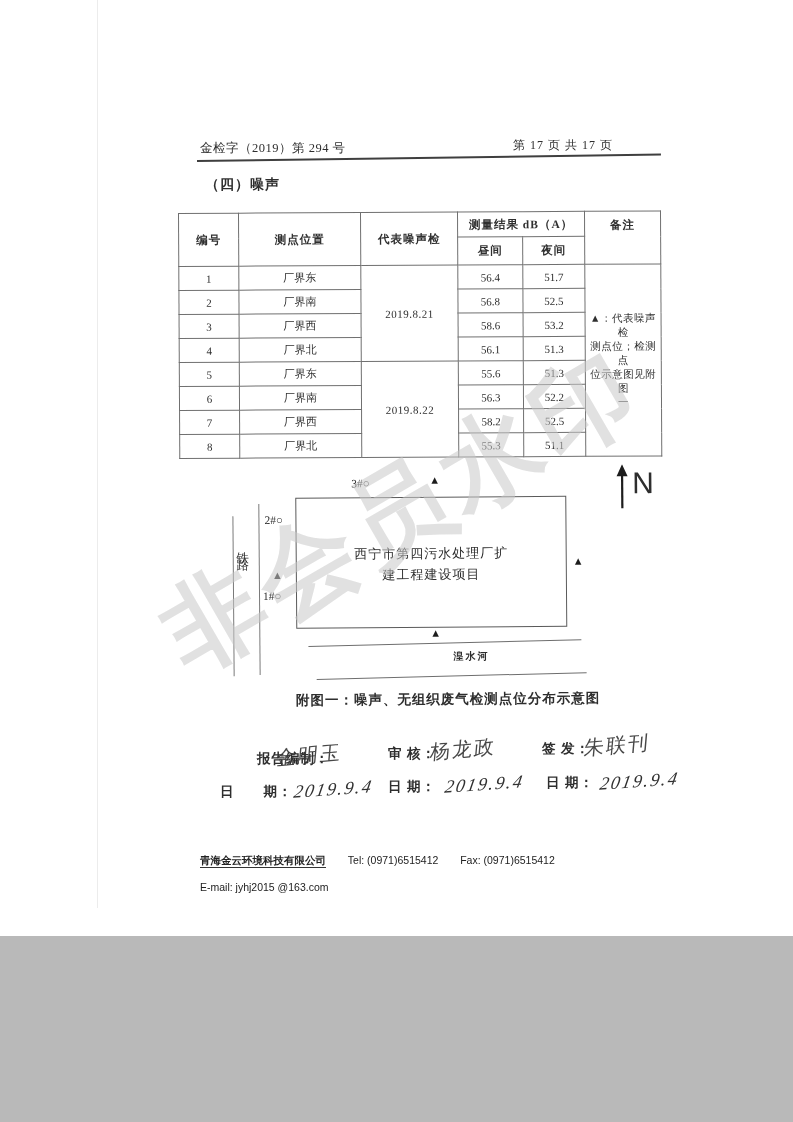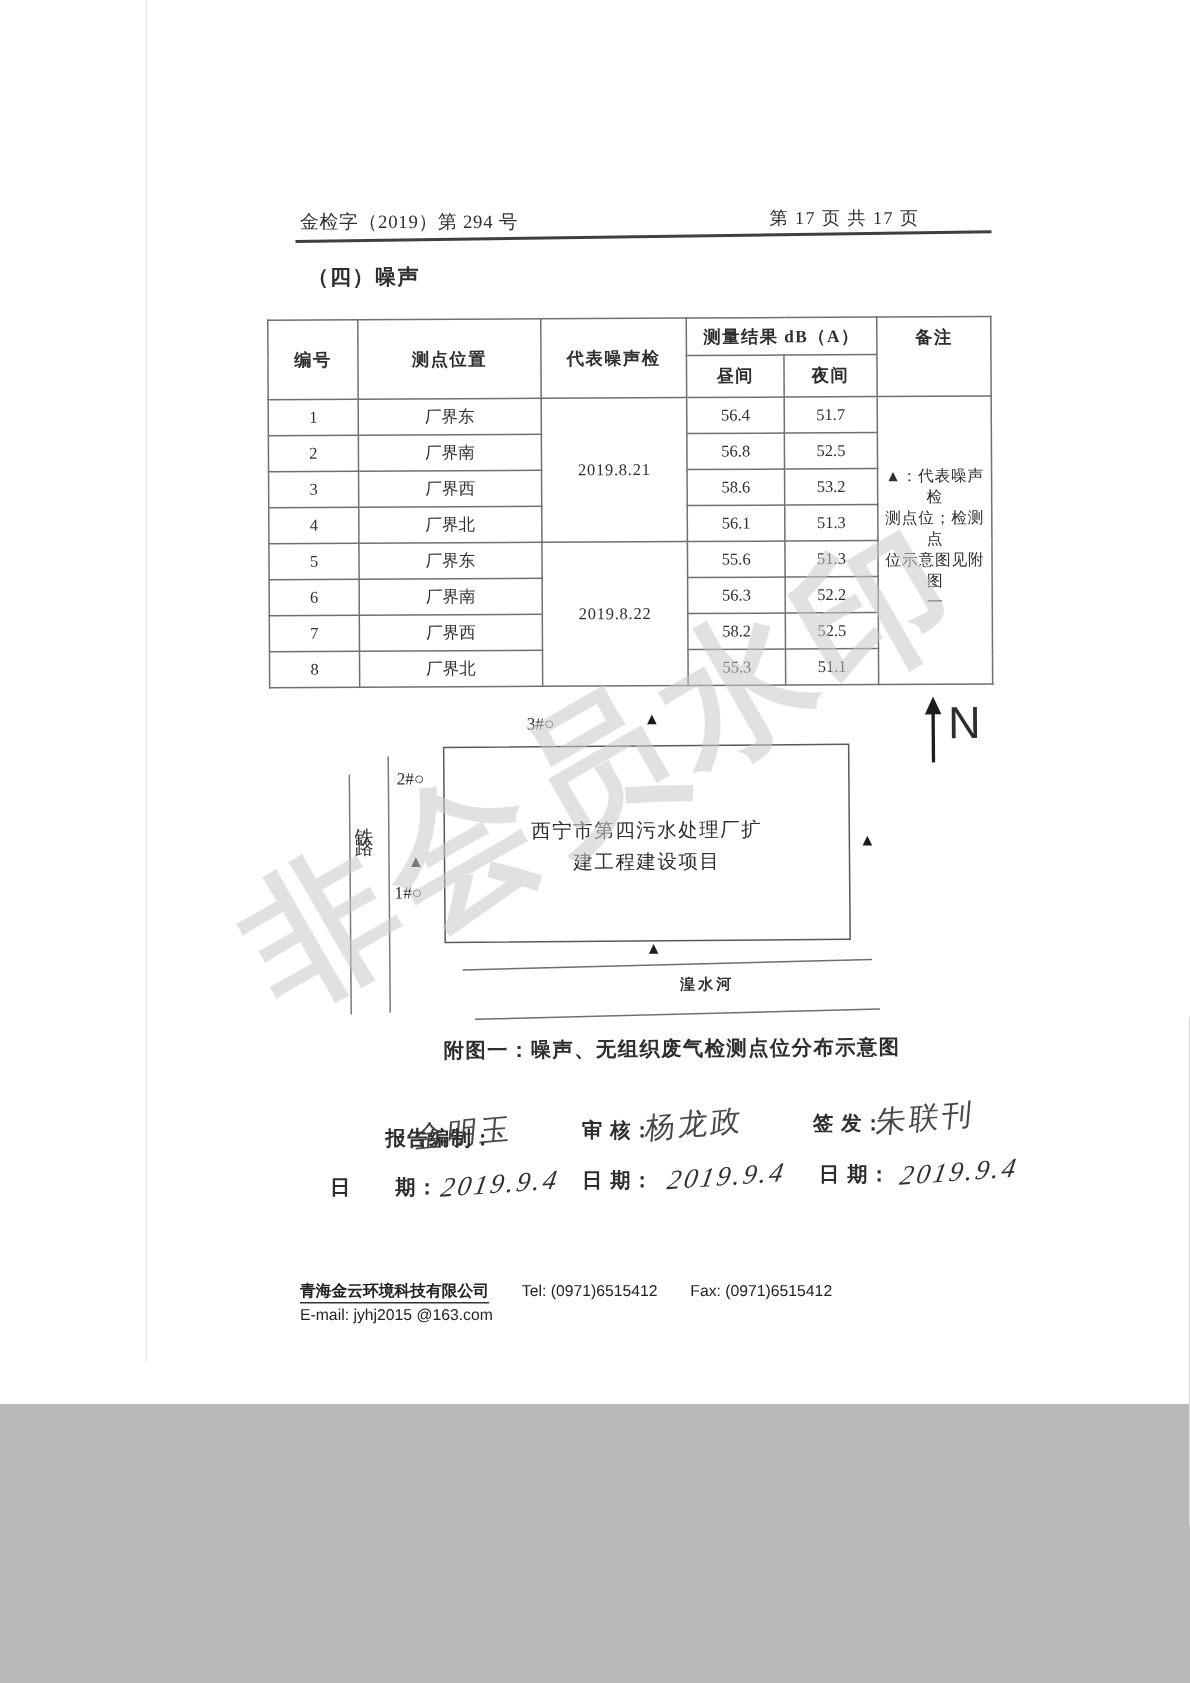--- a/index.html
+++ b/index.html
@@ -58,21 +58,21 @@
   
   .sig-label { font-size:13.5px; font-weight:bold; letter-spacing:1px; }
   .handwrite { font-size:20px; color:#343434; letter-spacing:2px;
                transform:rotate(-5deg) skewX(-10deg); opacity:0.9; }
   .handdate  { font-size:18px; color:#303030; font-style:italic; letter-spacing:2px;
                transform:rotate(-4deg) skewX(-14deg); }
   
   .footer { left:200px; top:854px; font-family:"Liberation Sans","DejaVu Sans",sans-serif;
             font-size:10.5px; color:#222; }
   .footer .company { font-weight:bold; border-bottom:1px solid #333; padding-bottom:1px; }
-  .footer .row2 { margin-top:3px; }
+  .footer .row2 { margin-top:13px; }
   .footer .gap { display:inline-block; width:16px; }
   .page-num { left:692px; top:1036px; font-size:13px;
               font-family:Liberation Mono, monospace; }
 </style>
 </head>
 <body>
 
 <div class="page">
 
   <div class="abs scan-line"></div>

